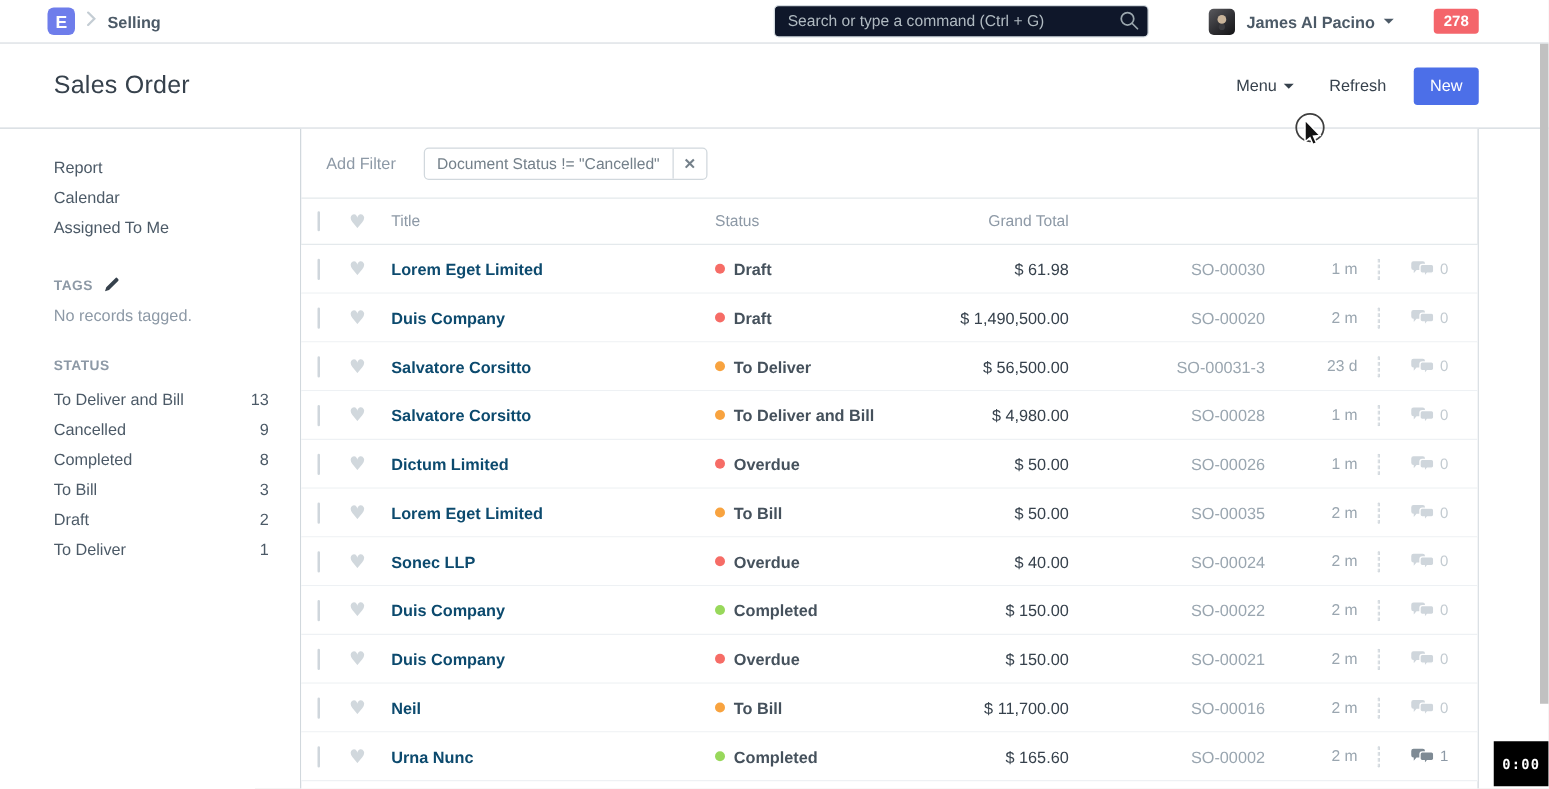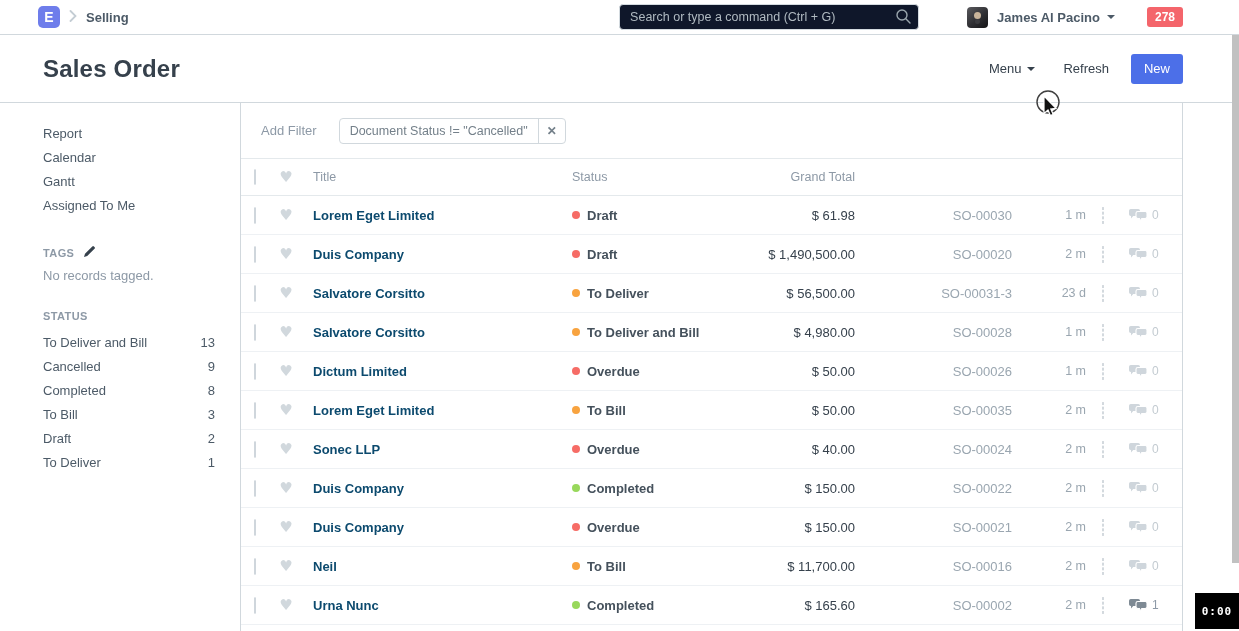--- a/index.html
+++ b/index.html
@@ -50,21 +50,21 @@
   .notif-badge {
     margin-left:32px; background:#f4656b; color:#fff; font-weight:bold; font-size:12px;
     border-radius:3px; padding:3px 8px; cursor:pointer;
   }
   
   .page-head {
     position:absolute; top:35px; left:0; width:100%; height:68px;
     border-bottom:1px solid #d1d8dd; background:#fff;
     display:flex; align-items:center; padding:0 56px 0 43px;
   }
-  .page-title { font-size:24px; font-weight:bold; color:#36414c; letter-spacing:.2px; }
+  .page-title { font-size:20px; font-weight:normal; color:#36414c; letter-spacing:.2px; }
   .head-actions { margin-left:auto; display:flex; align-items:center; }
   .menu-btn { display:flex; align-items:center; cursor:pointer; color:#36414c; }
   .menu-btn .caret-down { border-top-color:#36414c; margin-left:6px; }
   .refresh-btn { margin-left:28px; cursor:pointer; color:#36414c; }
   .new-btn {
     margin-left:22px; background:#4c6fe8; color:#fff; border:none; border-radius:3px;
     height:30px; padding:0 13px; font-size:13px; font-family:"Liberation Sans",sans-serif;
     cursor:pointer;
   }
   
@@ -172,21 +172,20 @@
     </div>
   </header>
 
   <aside class="sidebar">
     <div>
 
         <div class="side-link">Report</div>
 
         <div class="side-link">Calendar</div>
 
-        <div class="side-link">Gantt</div>
 
         <div class="side-link">Assigned To Me</div>
 
     </div>
 
     <div class="tags-block">
       <div class="side-heading">
         <span>TAGS</span>
         <span class="pencil-icon">
           <svg width="13" height="13" viewBox="0 0 13 13">

